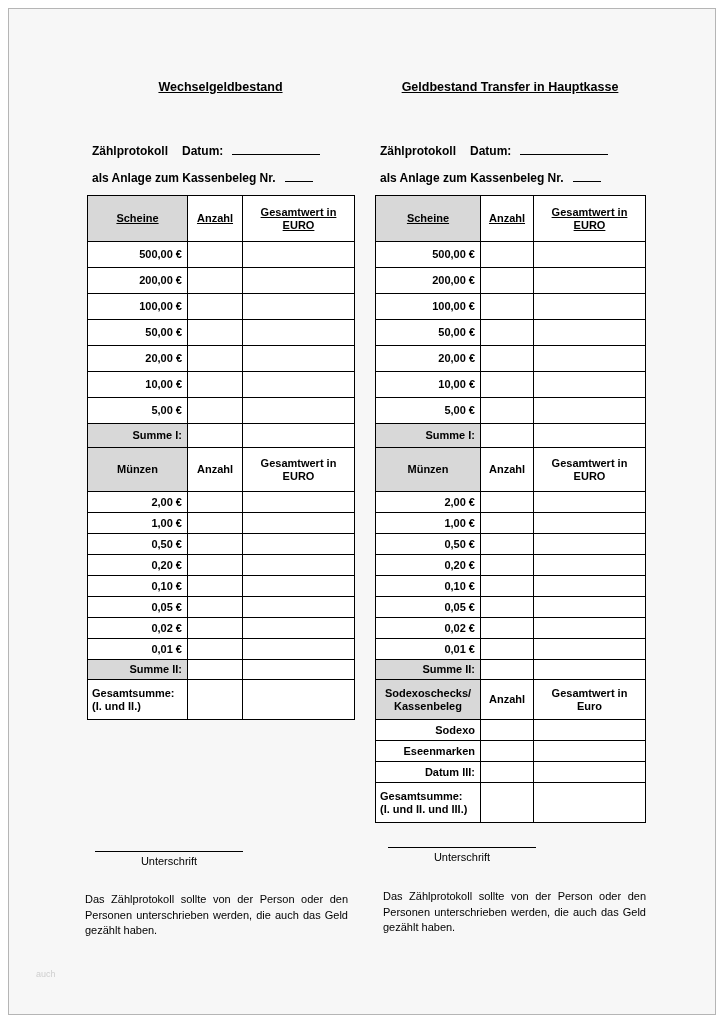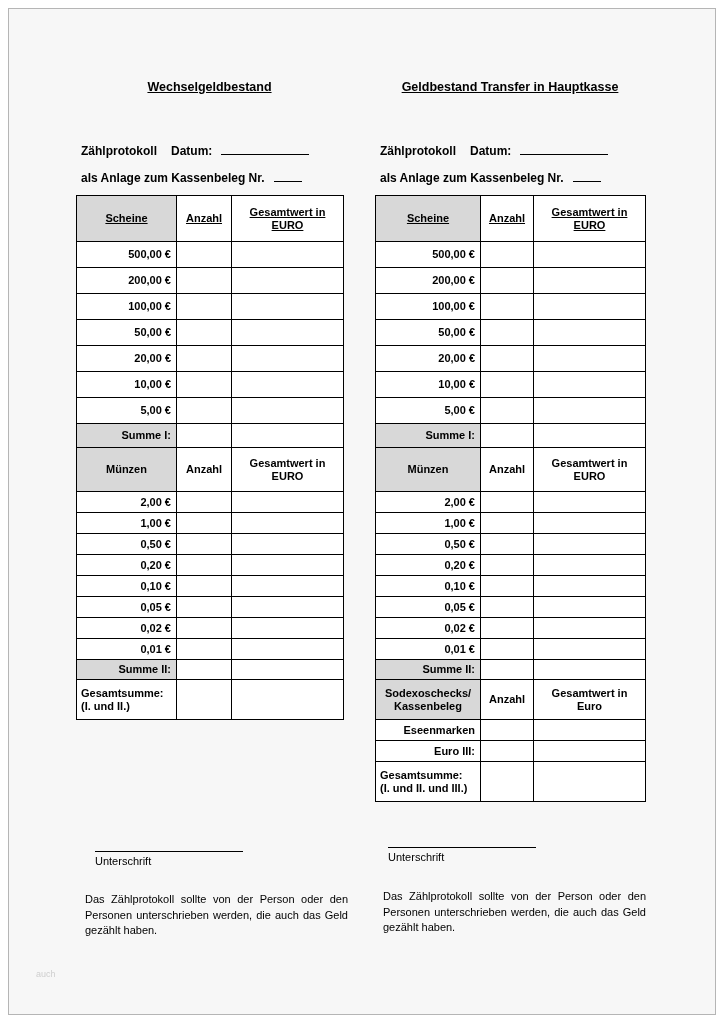--- a/index.html
+++ b/index.html
@@ -9,21 +9,21 @@
     background:#ffffff;
     font-family:"Liberation Sans", sans-serif;
     color:#000;
     overflow:hidden;
   }
   .frame {
     position:absolute; left:8px; top:8px; width:708px; height:1007px;
     border:1px solid #b5b5b5; background:#f7f7f7;
   }
   .col { position:absolute; top:80px; }
-  .col-left  { left:76px;  width:267px; }
+  .col-left  { left:87px;  width:267px; }
   .col-right { left:375px; width:270px; }
 
   .title {
     text-align:center; font-weight:bold; font-size:12.5px;
     text-decoration:underline; white-space:nowrap;
   }
   .meta-line {
     font-weight:bold; font-size:12px; padding-left:5px; white-space:nowrap;
   }
   .line1 { margin-top:49px; }
@@ -44,21 +44,21 @@
   .gw  { padding:0 10px;text-align:center; }
   .left-pad { text-align:left; padding-left:4px; }
   tr.h46 { height:46px;text-decoration:underline; }
   tr.h44 { height:44px; }
   tr.h40 { height:40px; }
   tr.h26 { height:26px; }
   tr.h24 { height:24px; }
   tr.h21 { height:21px; }
   tr.h20 { height:20px; }
 
-  .sig { position:absolute; width:148px; text-align:left; font-size:11px; }
+  .sig { position:absolute; width:148px; text-align:center; font-size:11px; }
   .sig-left  { left:95px;  top:851px; }
   .sig-right { left:388px; top:847px; }
   .sig-line  { border-bottom:1px solid #000; height:1px; }
   .sig-label { margin-top:3px; }
 
   .note {
     position:absolute; width:263px; font-size:11px; line-height:15.5px;
     text-align:justify;
   }
   .note-left  { left:85px;  top:892px; }
@@ -311,26 +311,31 @@
         </tr>
     <tr class="h40">
       <td class="c gray">
         <span>Sodexoschecks/</span><br>
         <span>Kassenbeleg</span>
       </td>
       <td class="c">Anzahl</td>
       <td class="c gw">Gesamtwert in Euro</td>
     </tr>
     <tr class="h21">
+          <td class="lbl">Sodexo</td>
+          <td></td>
+          <td></td>
+        </tr>
+    <tr class="h21">
           <td class="lbl">Eseenmarken</td>
           <td></td>
           <td></td>
         </tr>
     <tr class="h21">
-          <td class="lbl">Euro III:</td>
+          <td class="lbl">Datum III:</td>
           <td></td>
           <td></td>
         </tr>
     <tr class="h40">
       <td class="left-pad">
         <span>Gesamtsumme:</span><br>
         <span>(I. und II. und III.)</span>
       </td>
       <td></td>
       <td></td>

